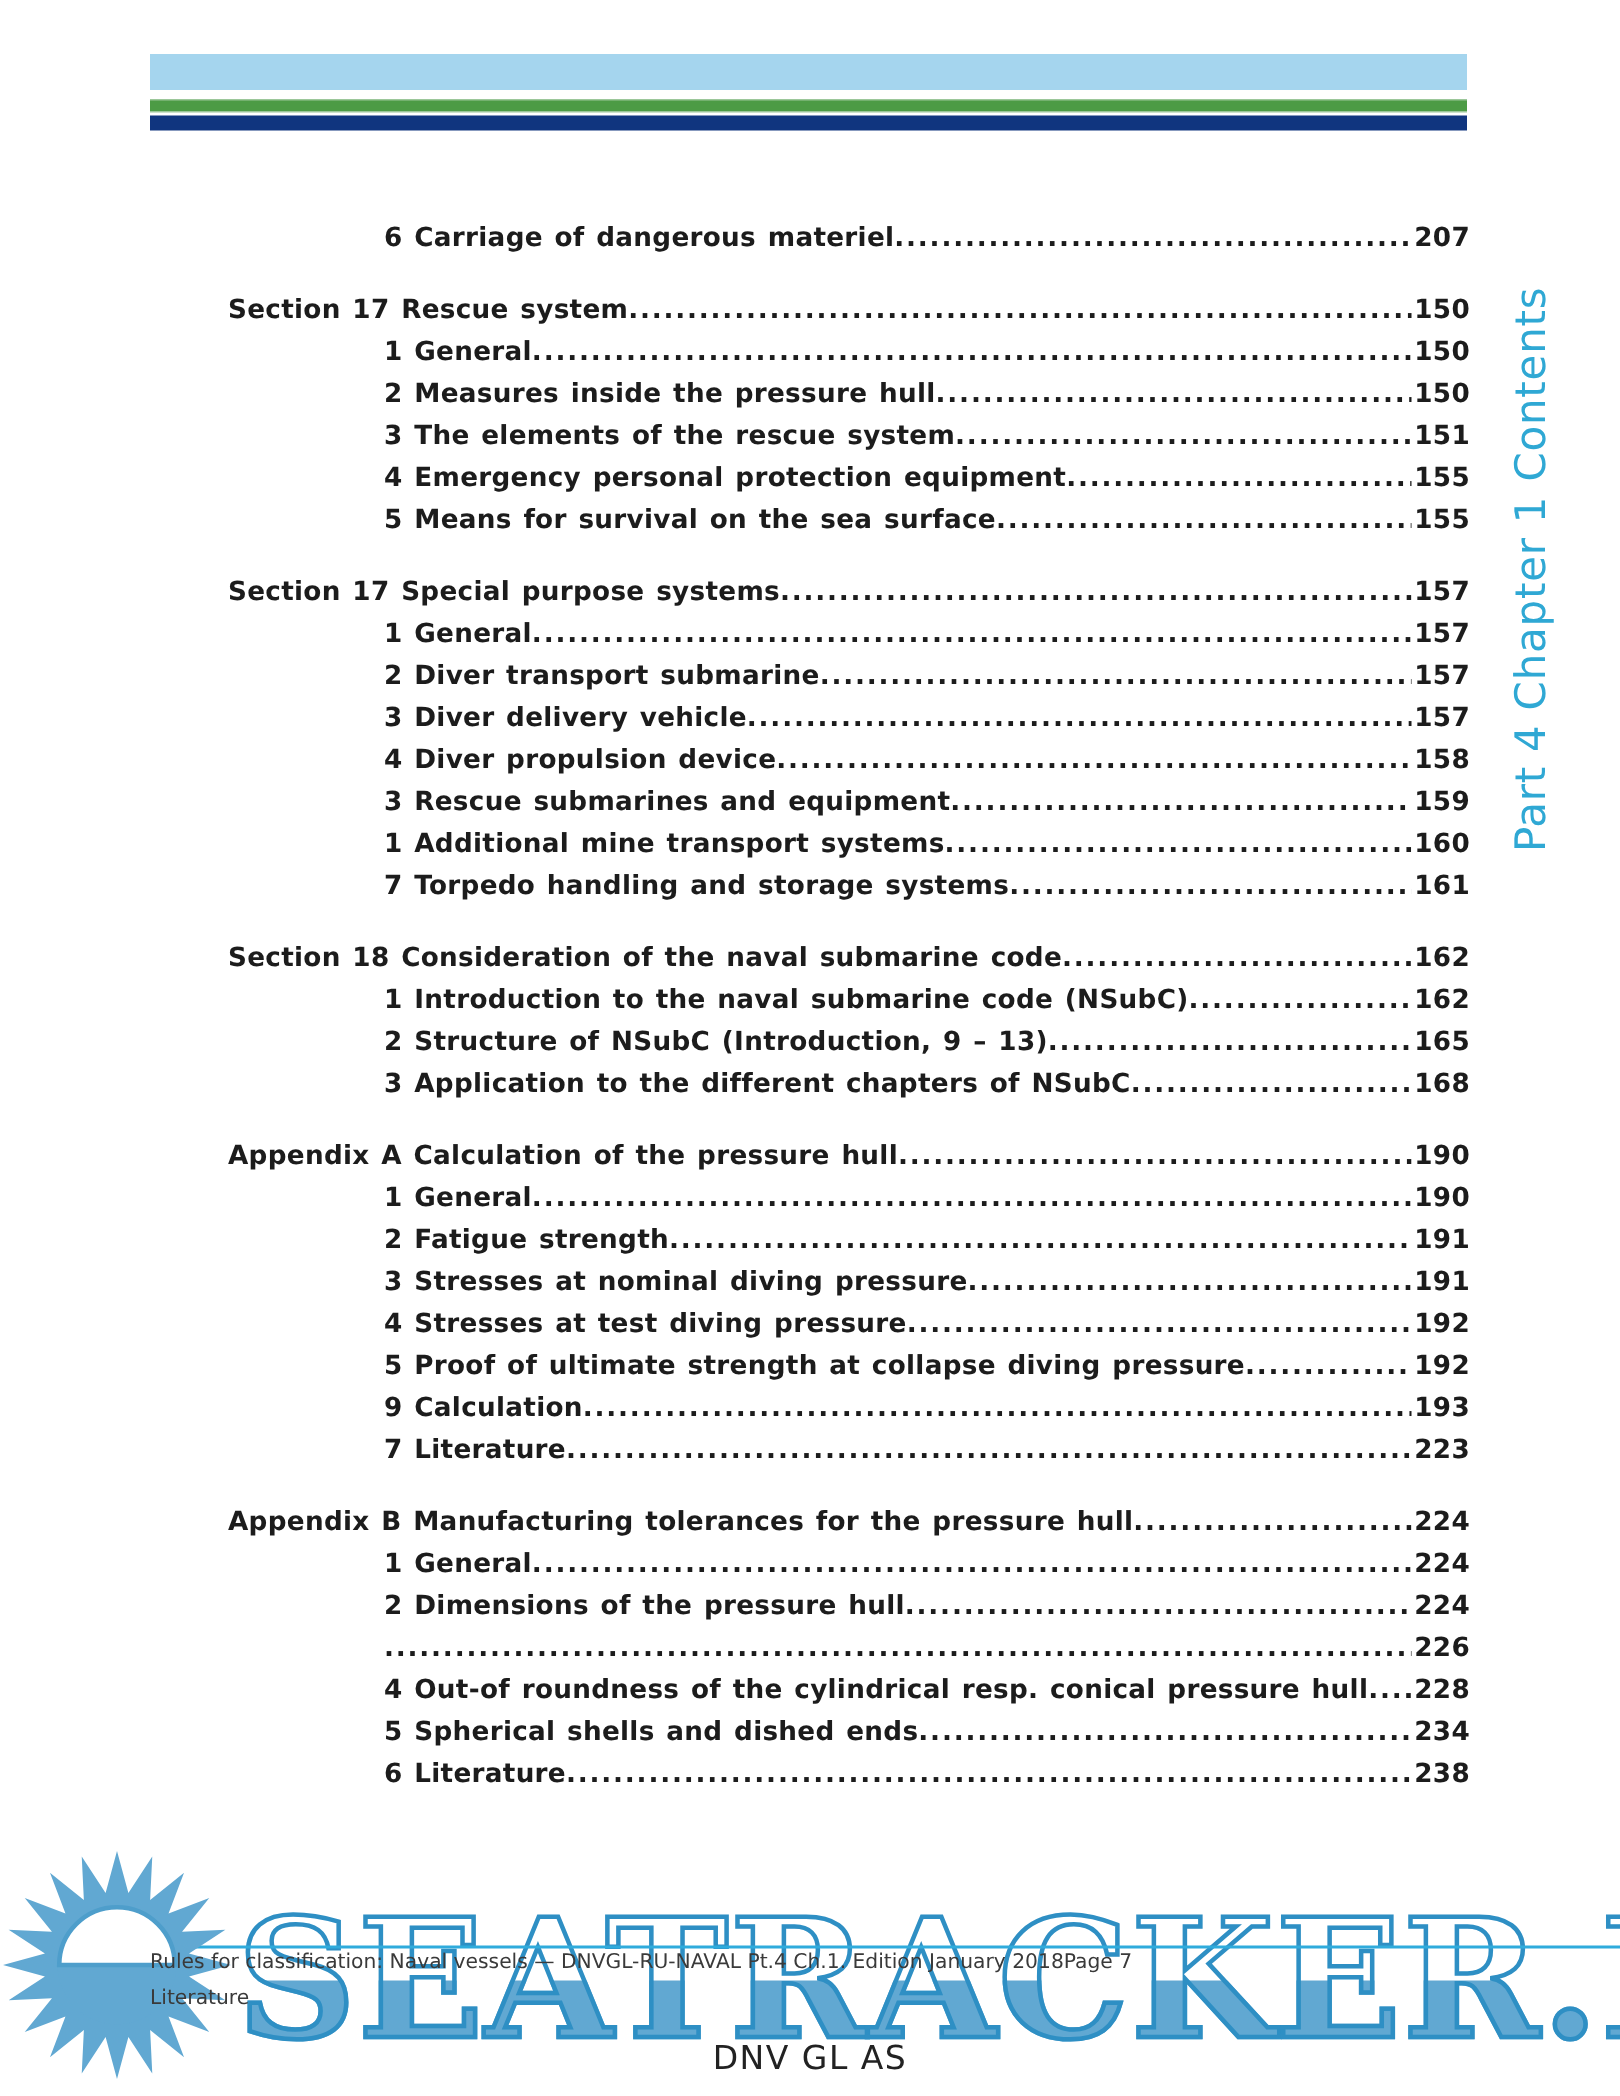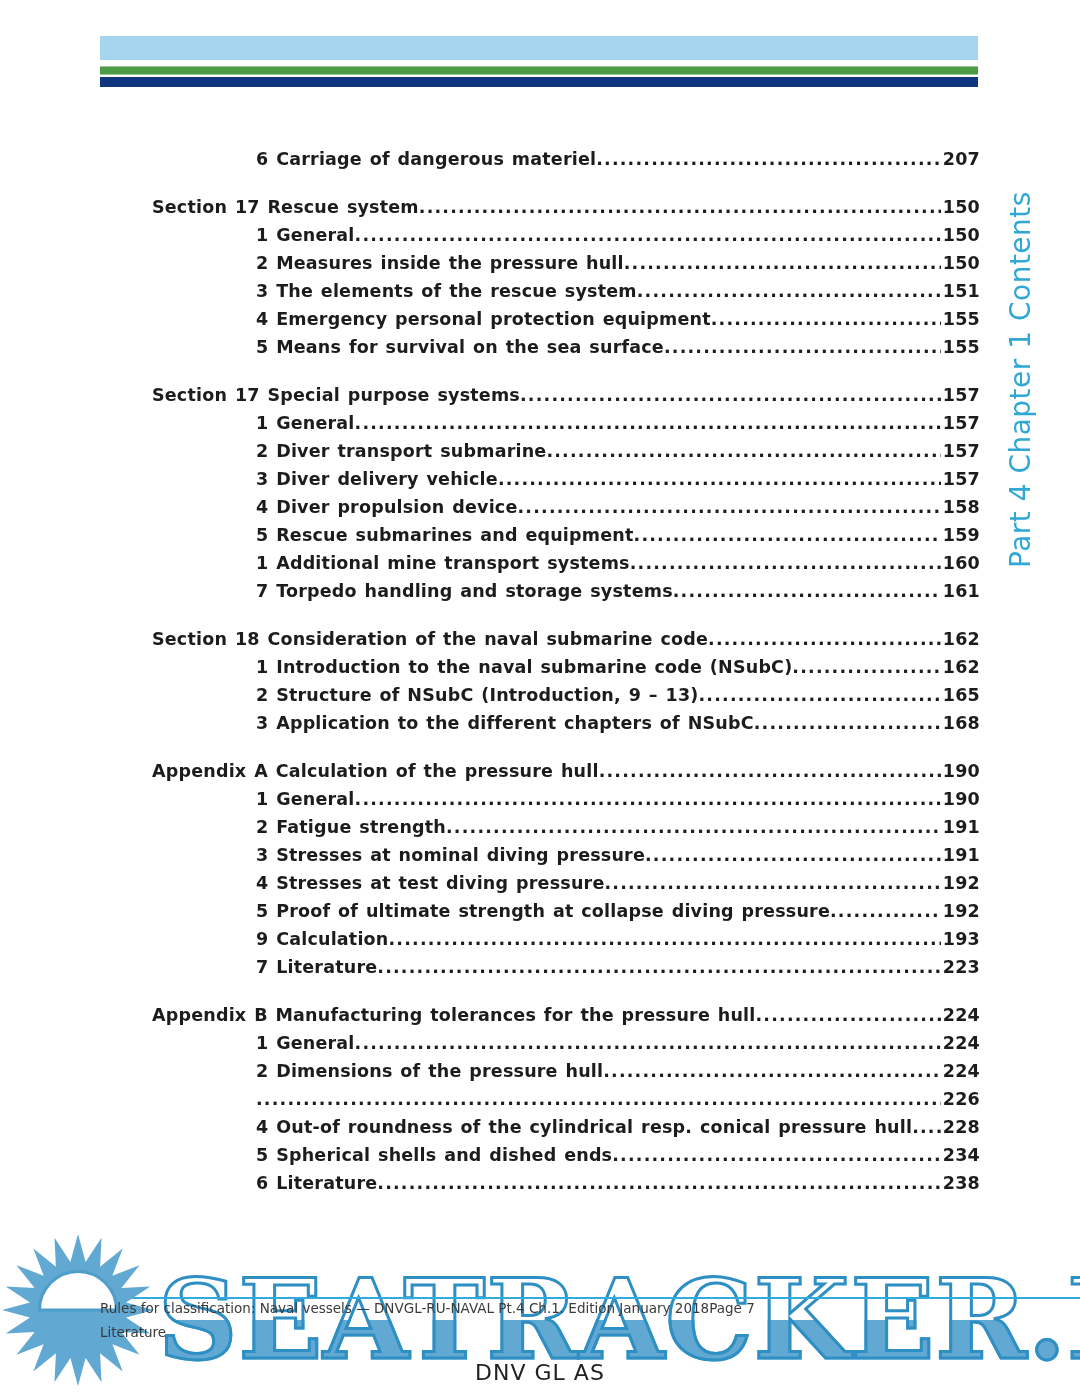--- a/index.html
+++ b/index.html
@@ -131,21 +131,21 @@
         <span class="toc-title">3 Diver delivery vehicle</span>
         <span class="toc-leader"></span>
         <span class="toc-page">157</span>
       </div>
       <div class="toc-entry item">
         <span class="toc-title">4 Diver propulsion device</span>
         <span class="toc-leader"></span>
         <span class="toc-page">158</span>
       </div>
       <div class="toc-entry item">
-        <span class="toc-title">5 Rescue submarines and equipment</span>
+        <span class="toc-title">3 Rescue submarines and equipment</span>
         <span class="toc-leader"></span>
         <span class="toc-page">159</span>
       </div>
       <div class="toc-entry item">
         <span class="toc-title">1 Additional mine transport systems</span>
         <span class="toc-leader"></span>
         <span class="toc-page">160</span>
       </div>
       <div class="toc-entry item">
         <span class="toc-title">7 Torpedo handling and storage systems</span>

